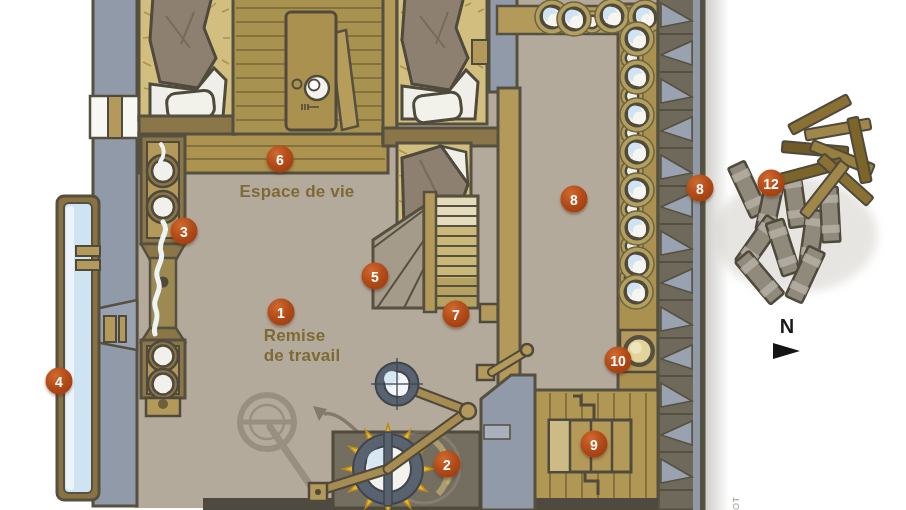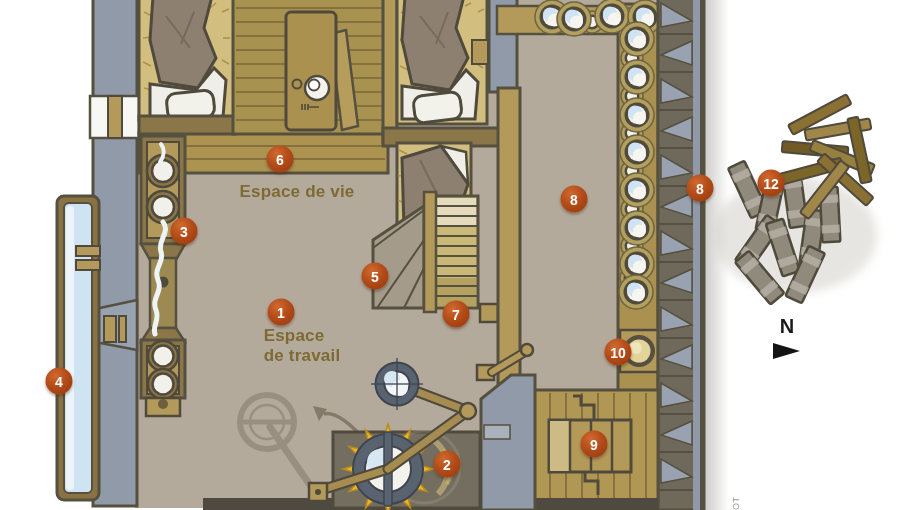--- a/index.html
+++ b/index.html
@@ -437,37 +437,37 @@
       <rect x="809" y="152" width="66" height="11" rx="2" transform="rotate(22 842 158)" fill="#97803f" stroke="#4f4a3c" stroke-width="2"></rect>
       <rect x="777" y="166" width="66" height="11" rx="2" transform="rotate(-15 810 172)" fill="#7c6529" stroke="#4f4a3c" stroke-width="2"></rect>
       <rect x="812" y="174" width="66" height="11" rx="2" transform="rotate(42 845 180)" fill="#8a7032" stroke="#4f4a3c" stroke-width="2"></rect>
       <rect x="792" y="184" width="66" height="11" rx="2" transform="rotate(-52 825 190)" fill="#a08648" stroke="#4f4a3c" stroke-width="2"></rect>
       <rect x="827" y="145" width="66" height="11" rx="2" transform="rotate(78 860 150)" fill="#7c6529" stroke="#4f4a3c" stroke-width="2"></rect>
     </g>
   </g>
 </svg>
 
 <div class="area-label" style="left:286px;top:326px;">
-  <div>Espace</div>
+  <div>Remise</div>
   <div>de travail</div>
 </div>
 <div class="area-label" style="left:281px;top:182px;">
   <div>Espace de vie</div>
 </div>
 
 <div class="marker" style="left:281px;top:312px;">1</div>
 <div class="marker" style="left:447px;top:464px;">2</div>
 <div class="marker" style="left:184px;top:231px;">3</div>
 <div class="marker" style="left:59px;top:381px;">4</div>
 <div class="marker" style="left:375px;top:276px;">5</div>
 <div class="marker" style="left:280px;top:159px;">6</div>
 <div class="marker" style="left:456px;top:314px;">7</div>
 <div class="marker" style="left:574px;top:199px;">8</div>
 <div class="marker" style="left:594px;top:444px;">9</div>
-<div class="marker" style="left:618px;top:352px;text-align:center;">10</div>
+<div class="marker" style="left:618px;top:360px;text-align:center;">10</div>
 <div class="marker" style="left:700px;top:188px;">8</div>
 <div class="marker" style="left:771px;top:140px;margin-top:43px;">12</div>
 
 <div class="compass-n" style="left:787px;top:315px;">N</div>
 <div class="compass-arrow" style="left:773px;top:343px;"></div>
 
 <div class="credit" style="left:731px;top:510px;">OT</div>
 
 </div>
 

